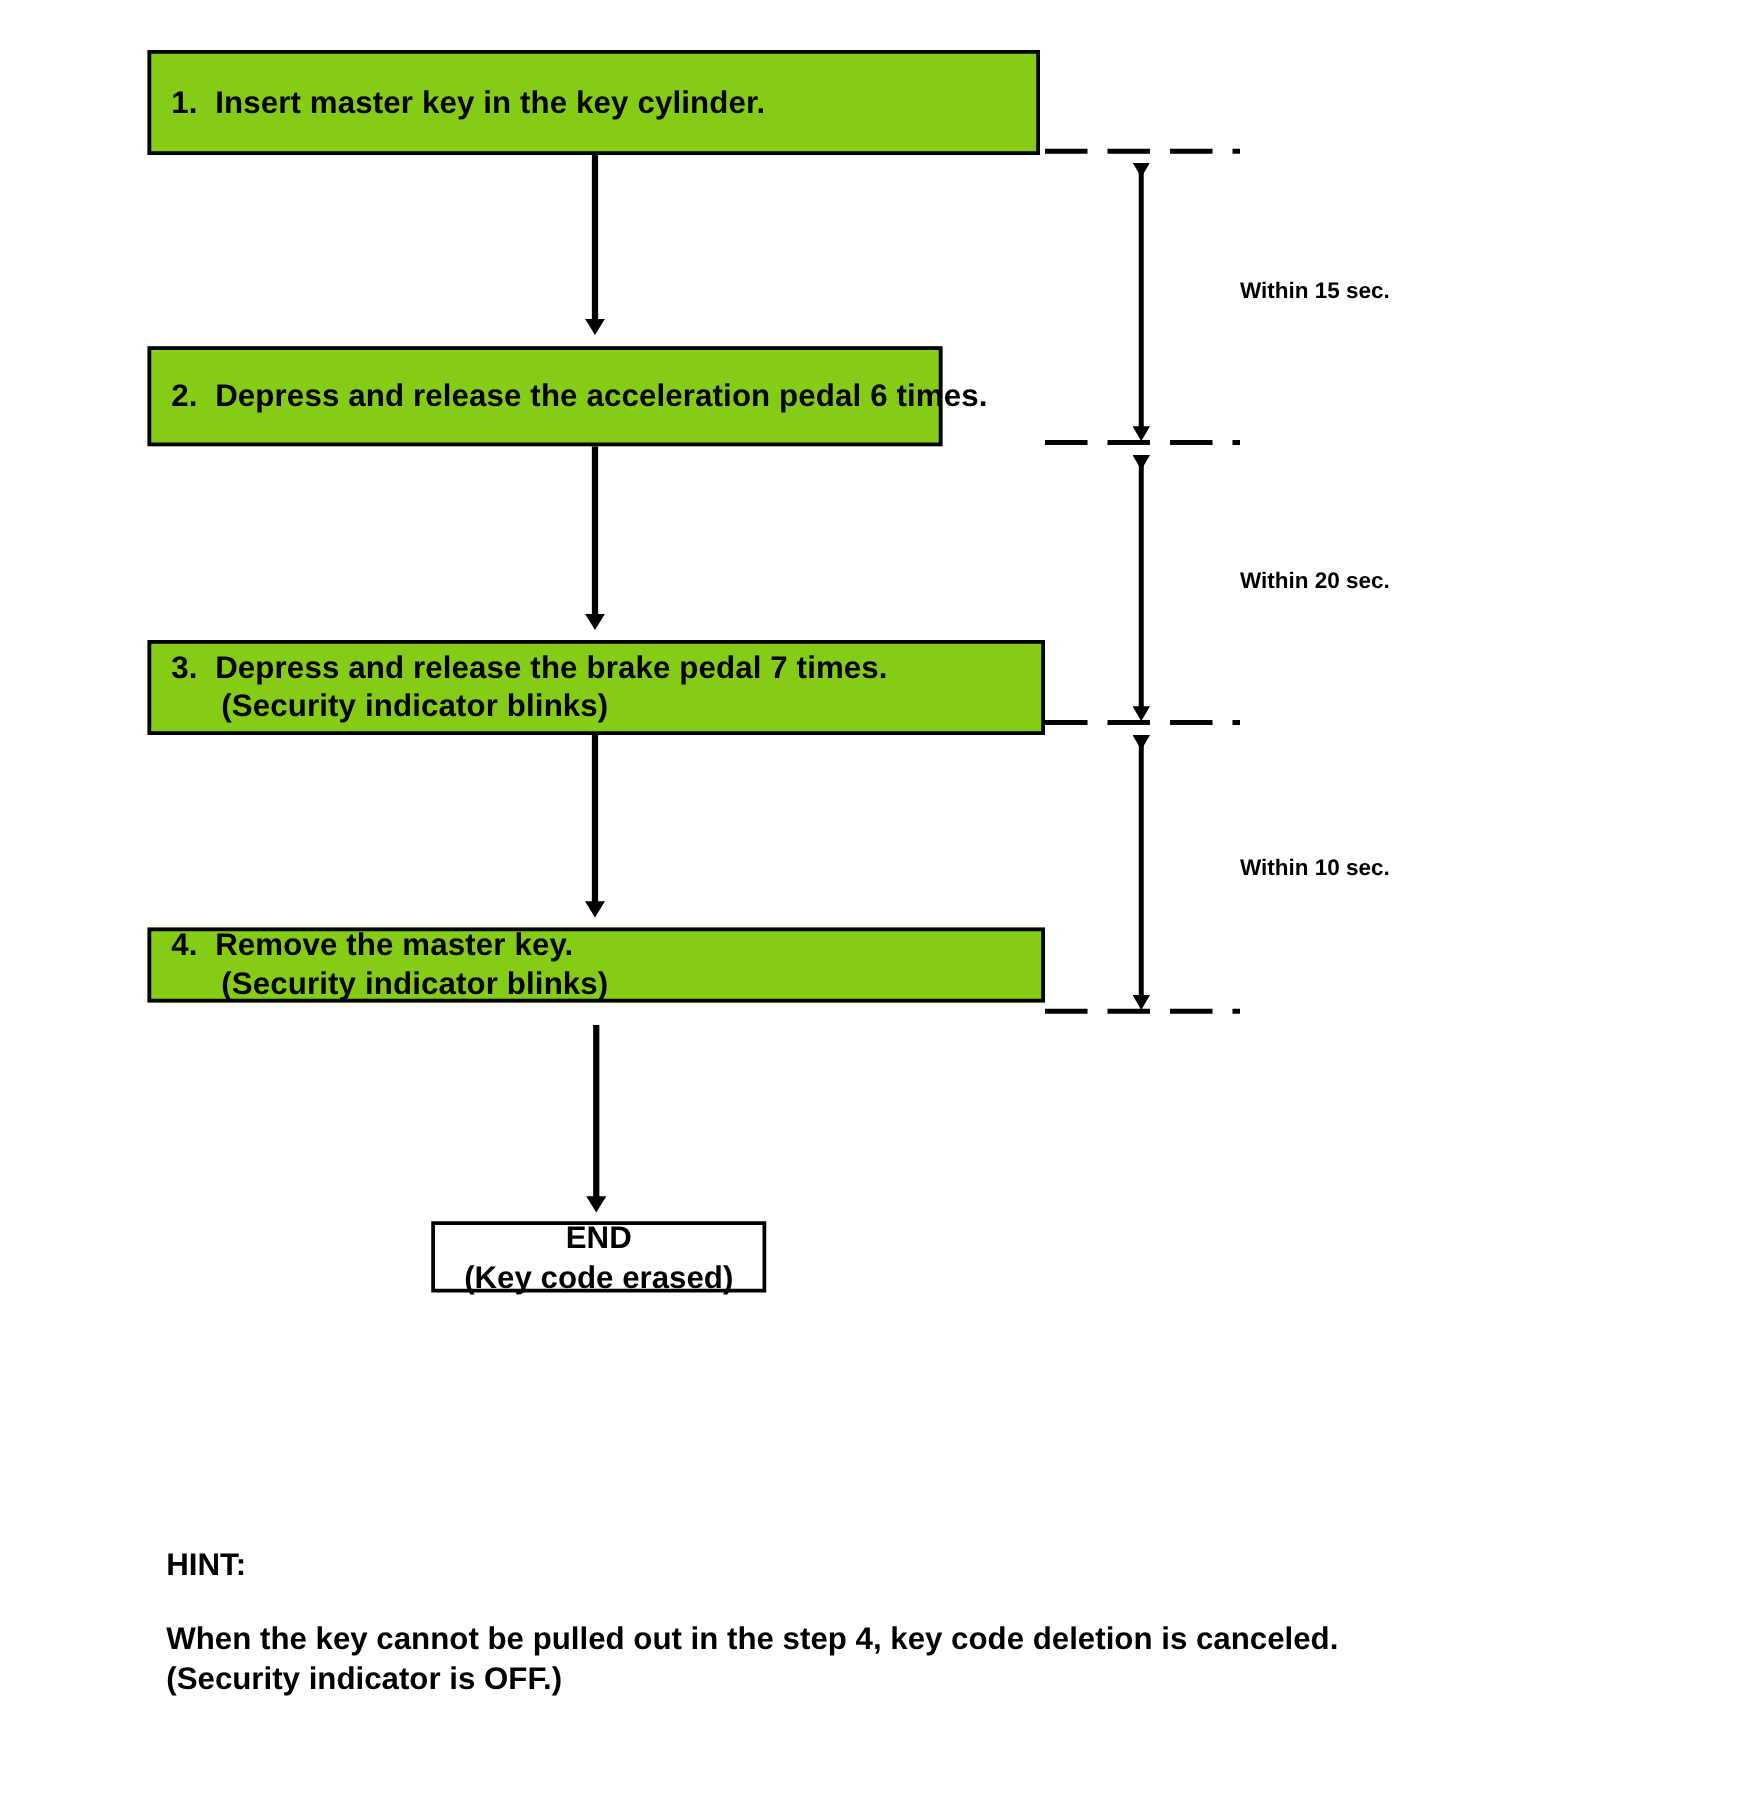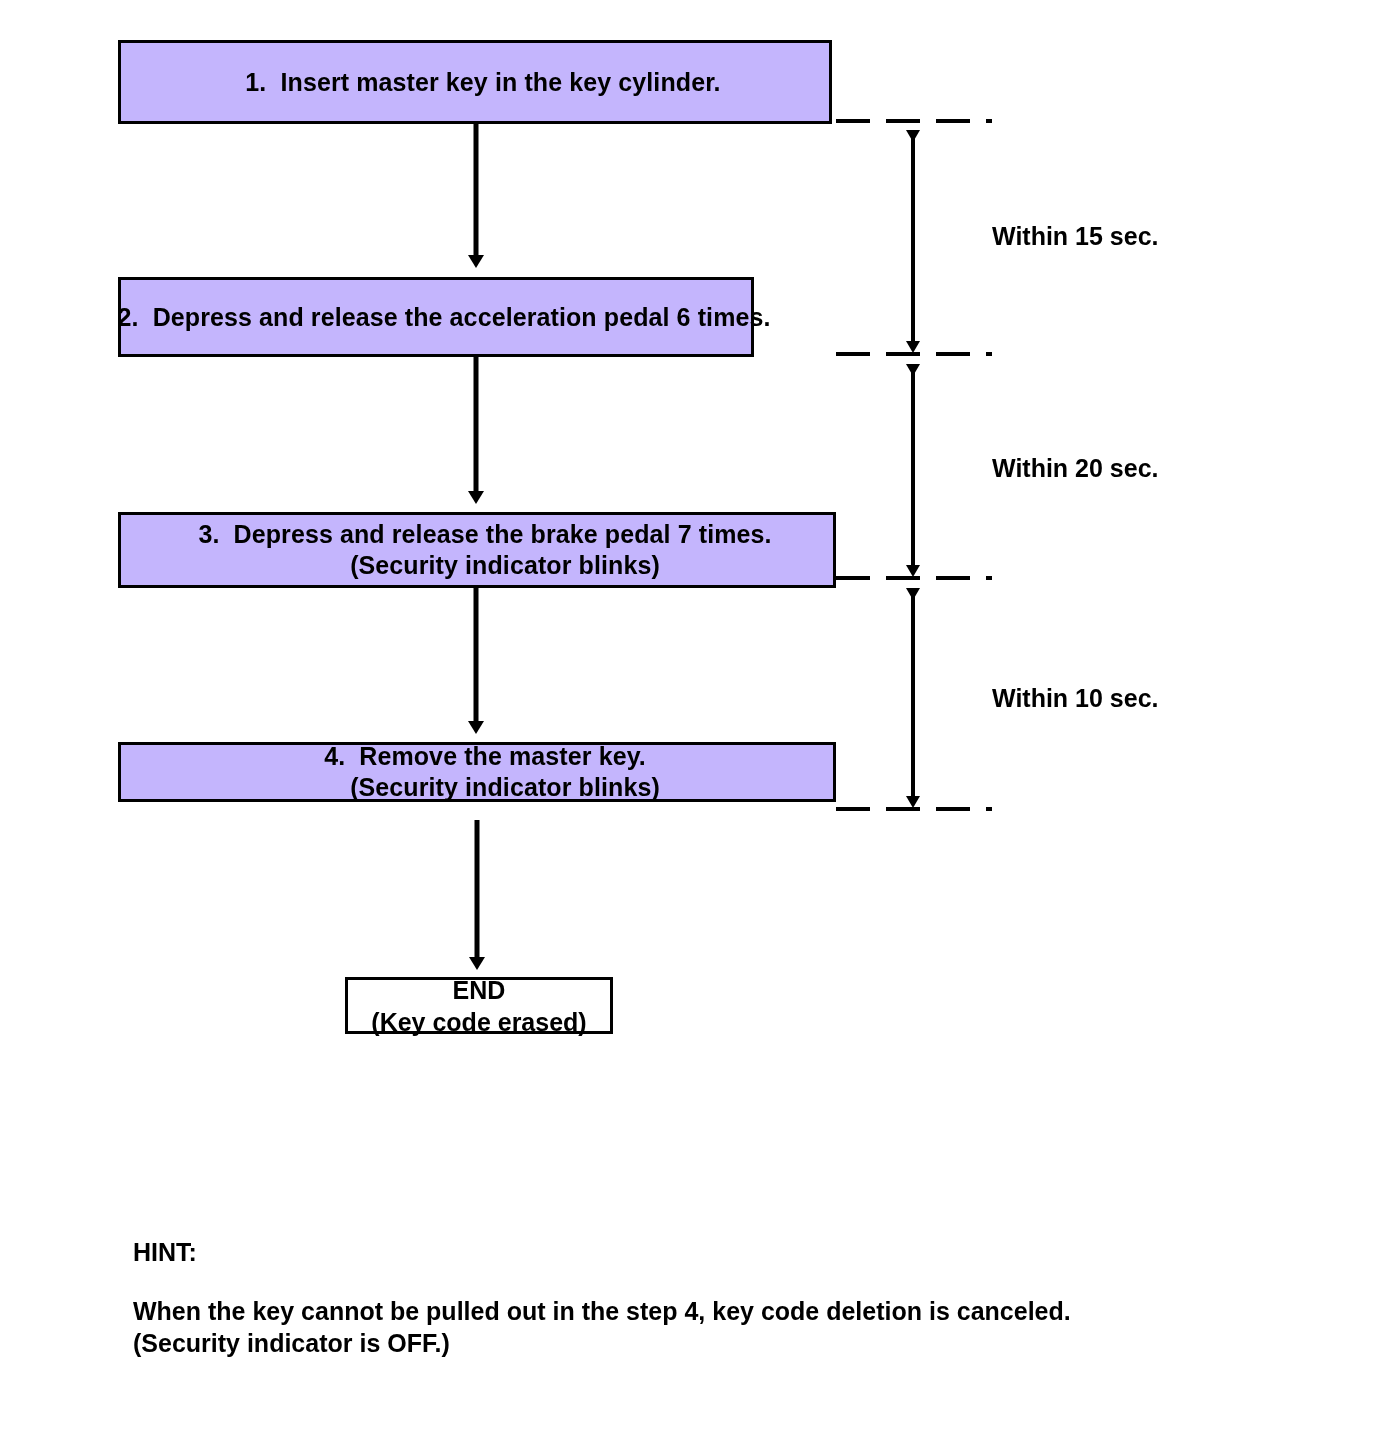--- a/index.html
+++ b/index.html
@@ -18,26 +18,25 @@
     position: absolute;
     inset: 0;
     width: 1392px;
     height: 1448px;
   }
 
   
   .step-box {
     position: absolute;
     border: 3px solid #000;
-    background: #c4b5fd;
+    background: #84cc16;
     display: flex;
     flex-direction: column;
     justify-content: center;
     padding-left: 16px;
-    align-items: center;
   }
   .step-line {
     font-size: 25px;
     font-weight: bold;
     line-height: 31px;
     white-space: pre;
     letter-spacing: 0.1px;
   }
   .step-line.indent { padding-left: 40px; }
 
@@ -61,21 +60,21 @@
   .end-line {
     font-size: 25px;
     font-weight: bold;
     line-height: 32px;
     white-space: pre;
   }
 
   
   .timing-label {
     position: absolute;
-    font-size: 25px;
+    font-size: 18px;
     font-weight: bold;
     white-space: pre;
     left: 992px;
   }
   .t1 { top: 222px; }
   .t2 { top: 454px; }
   .t3 { top: 684px; }
 
   
   .hint-wrap { position: absolute; left: 133px; top: 1238px; }

